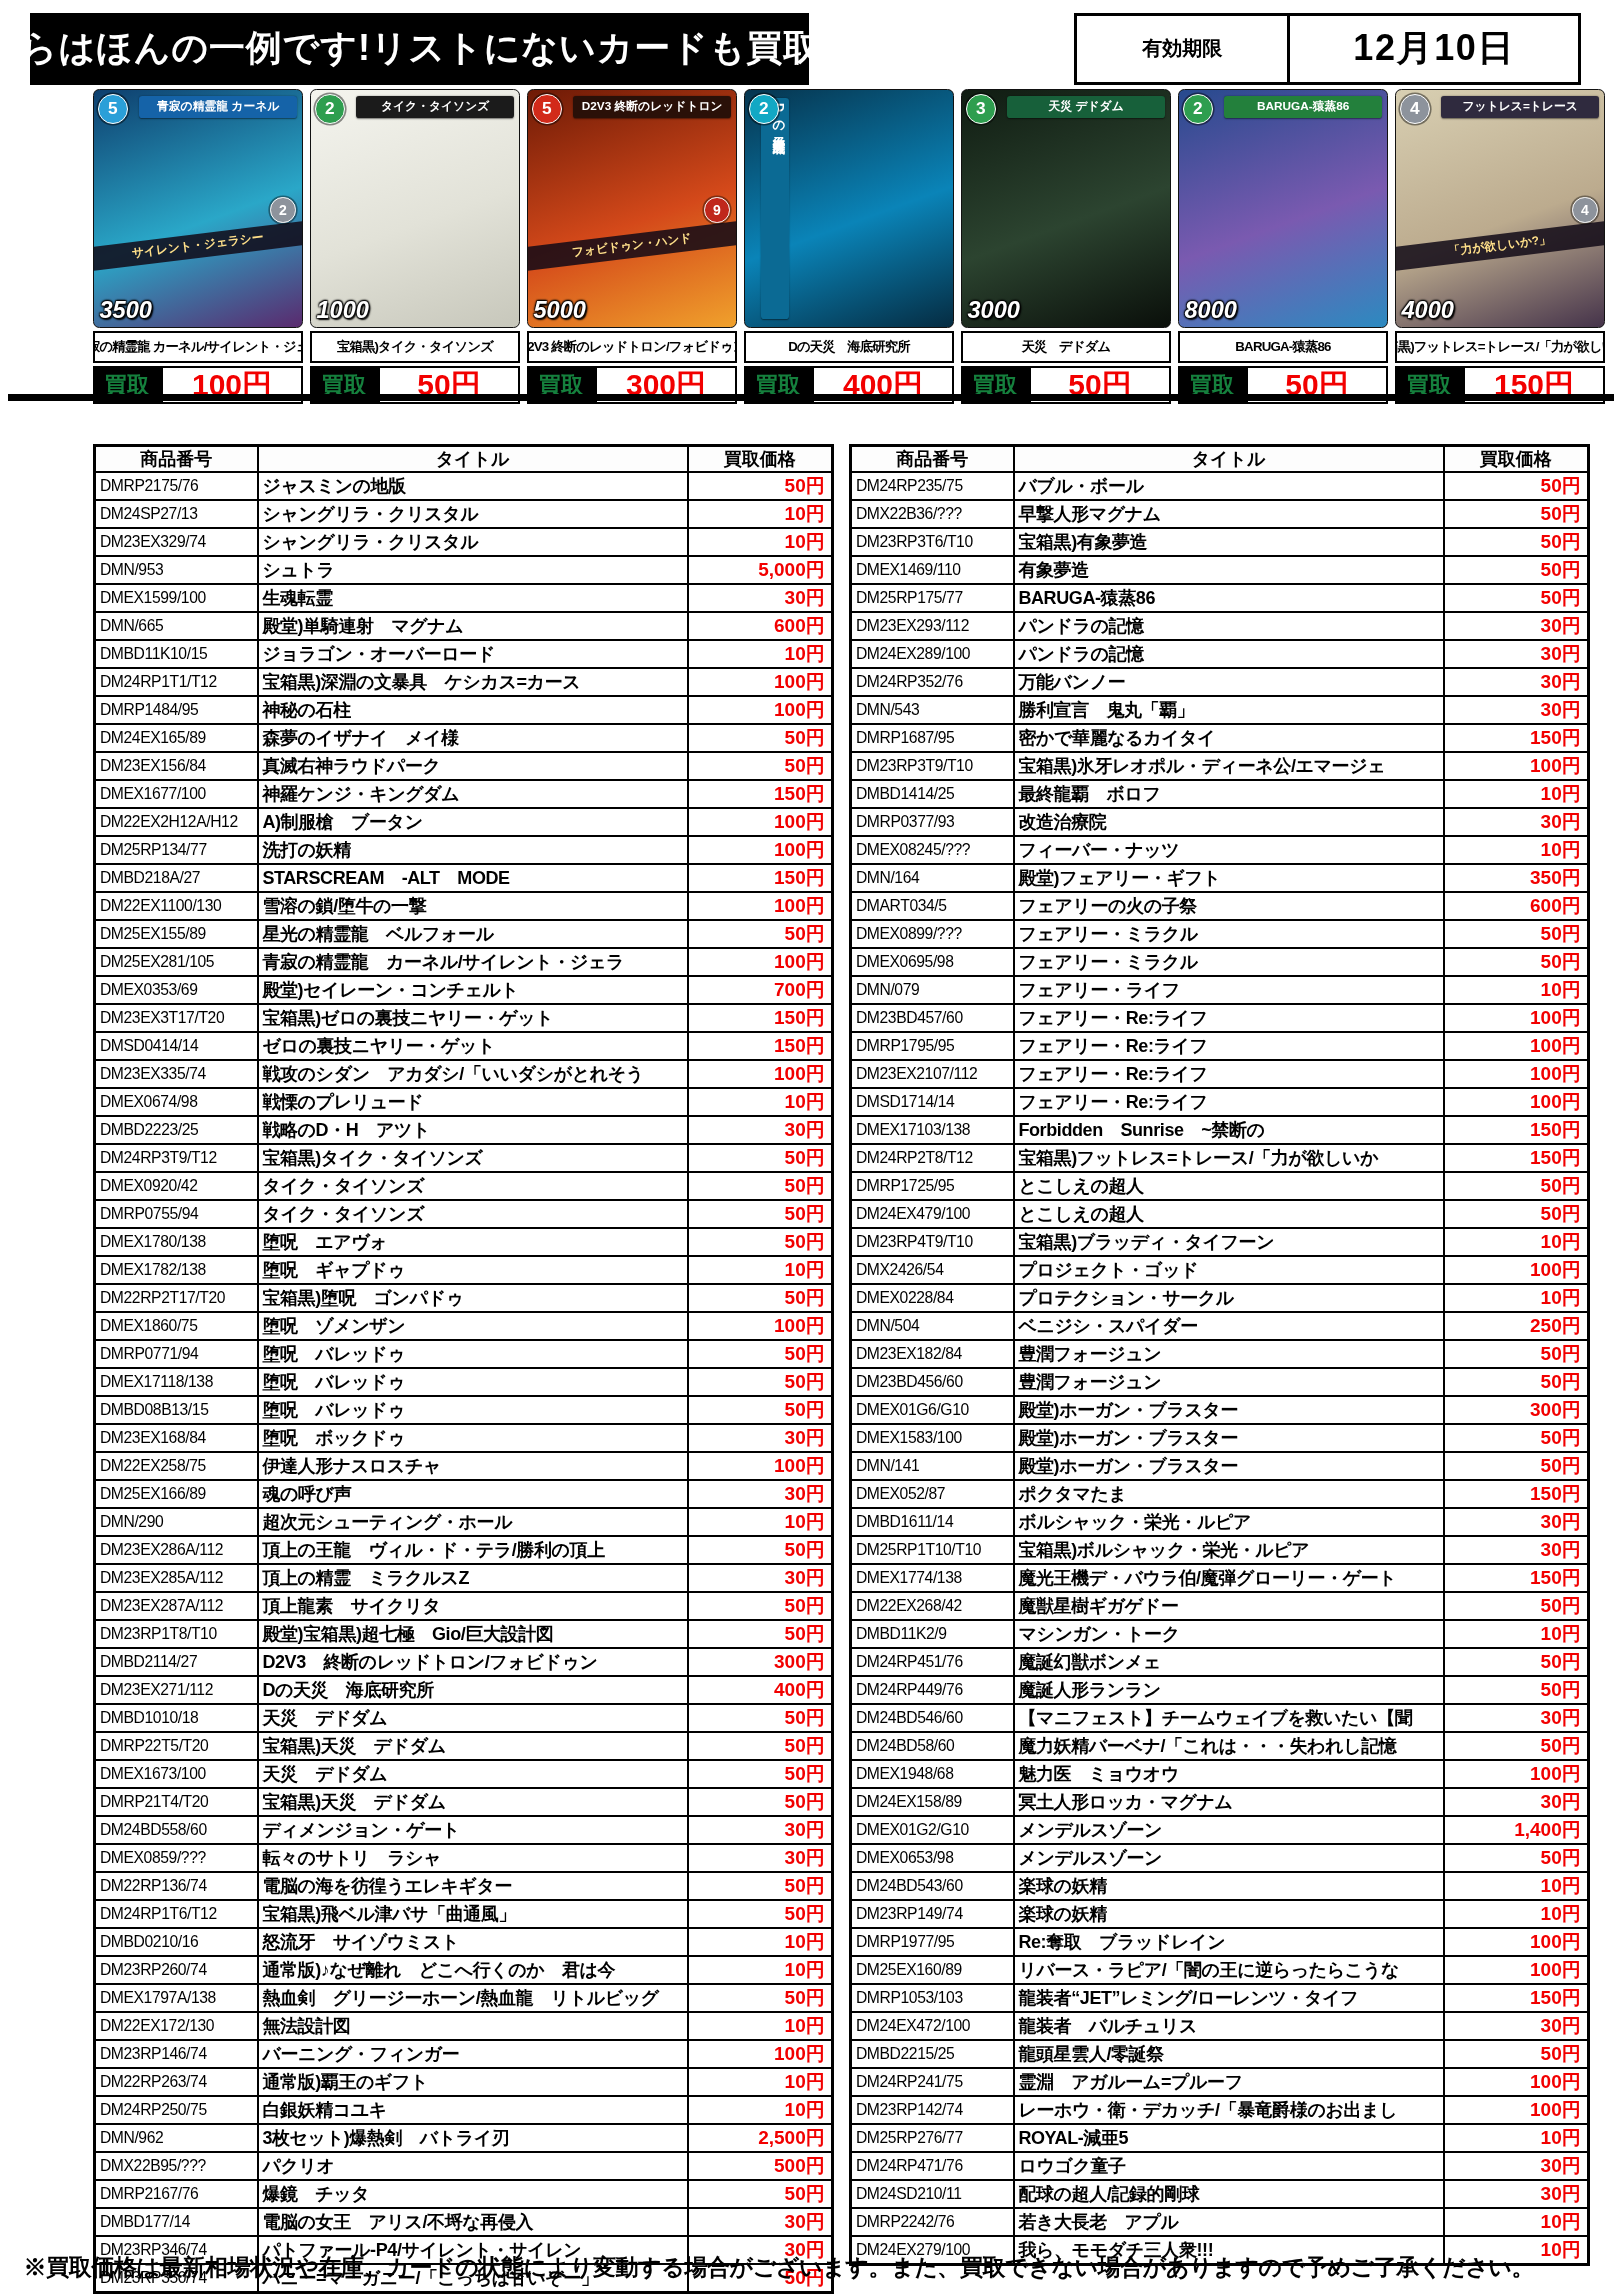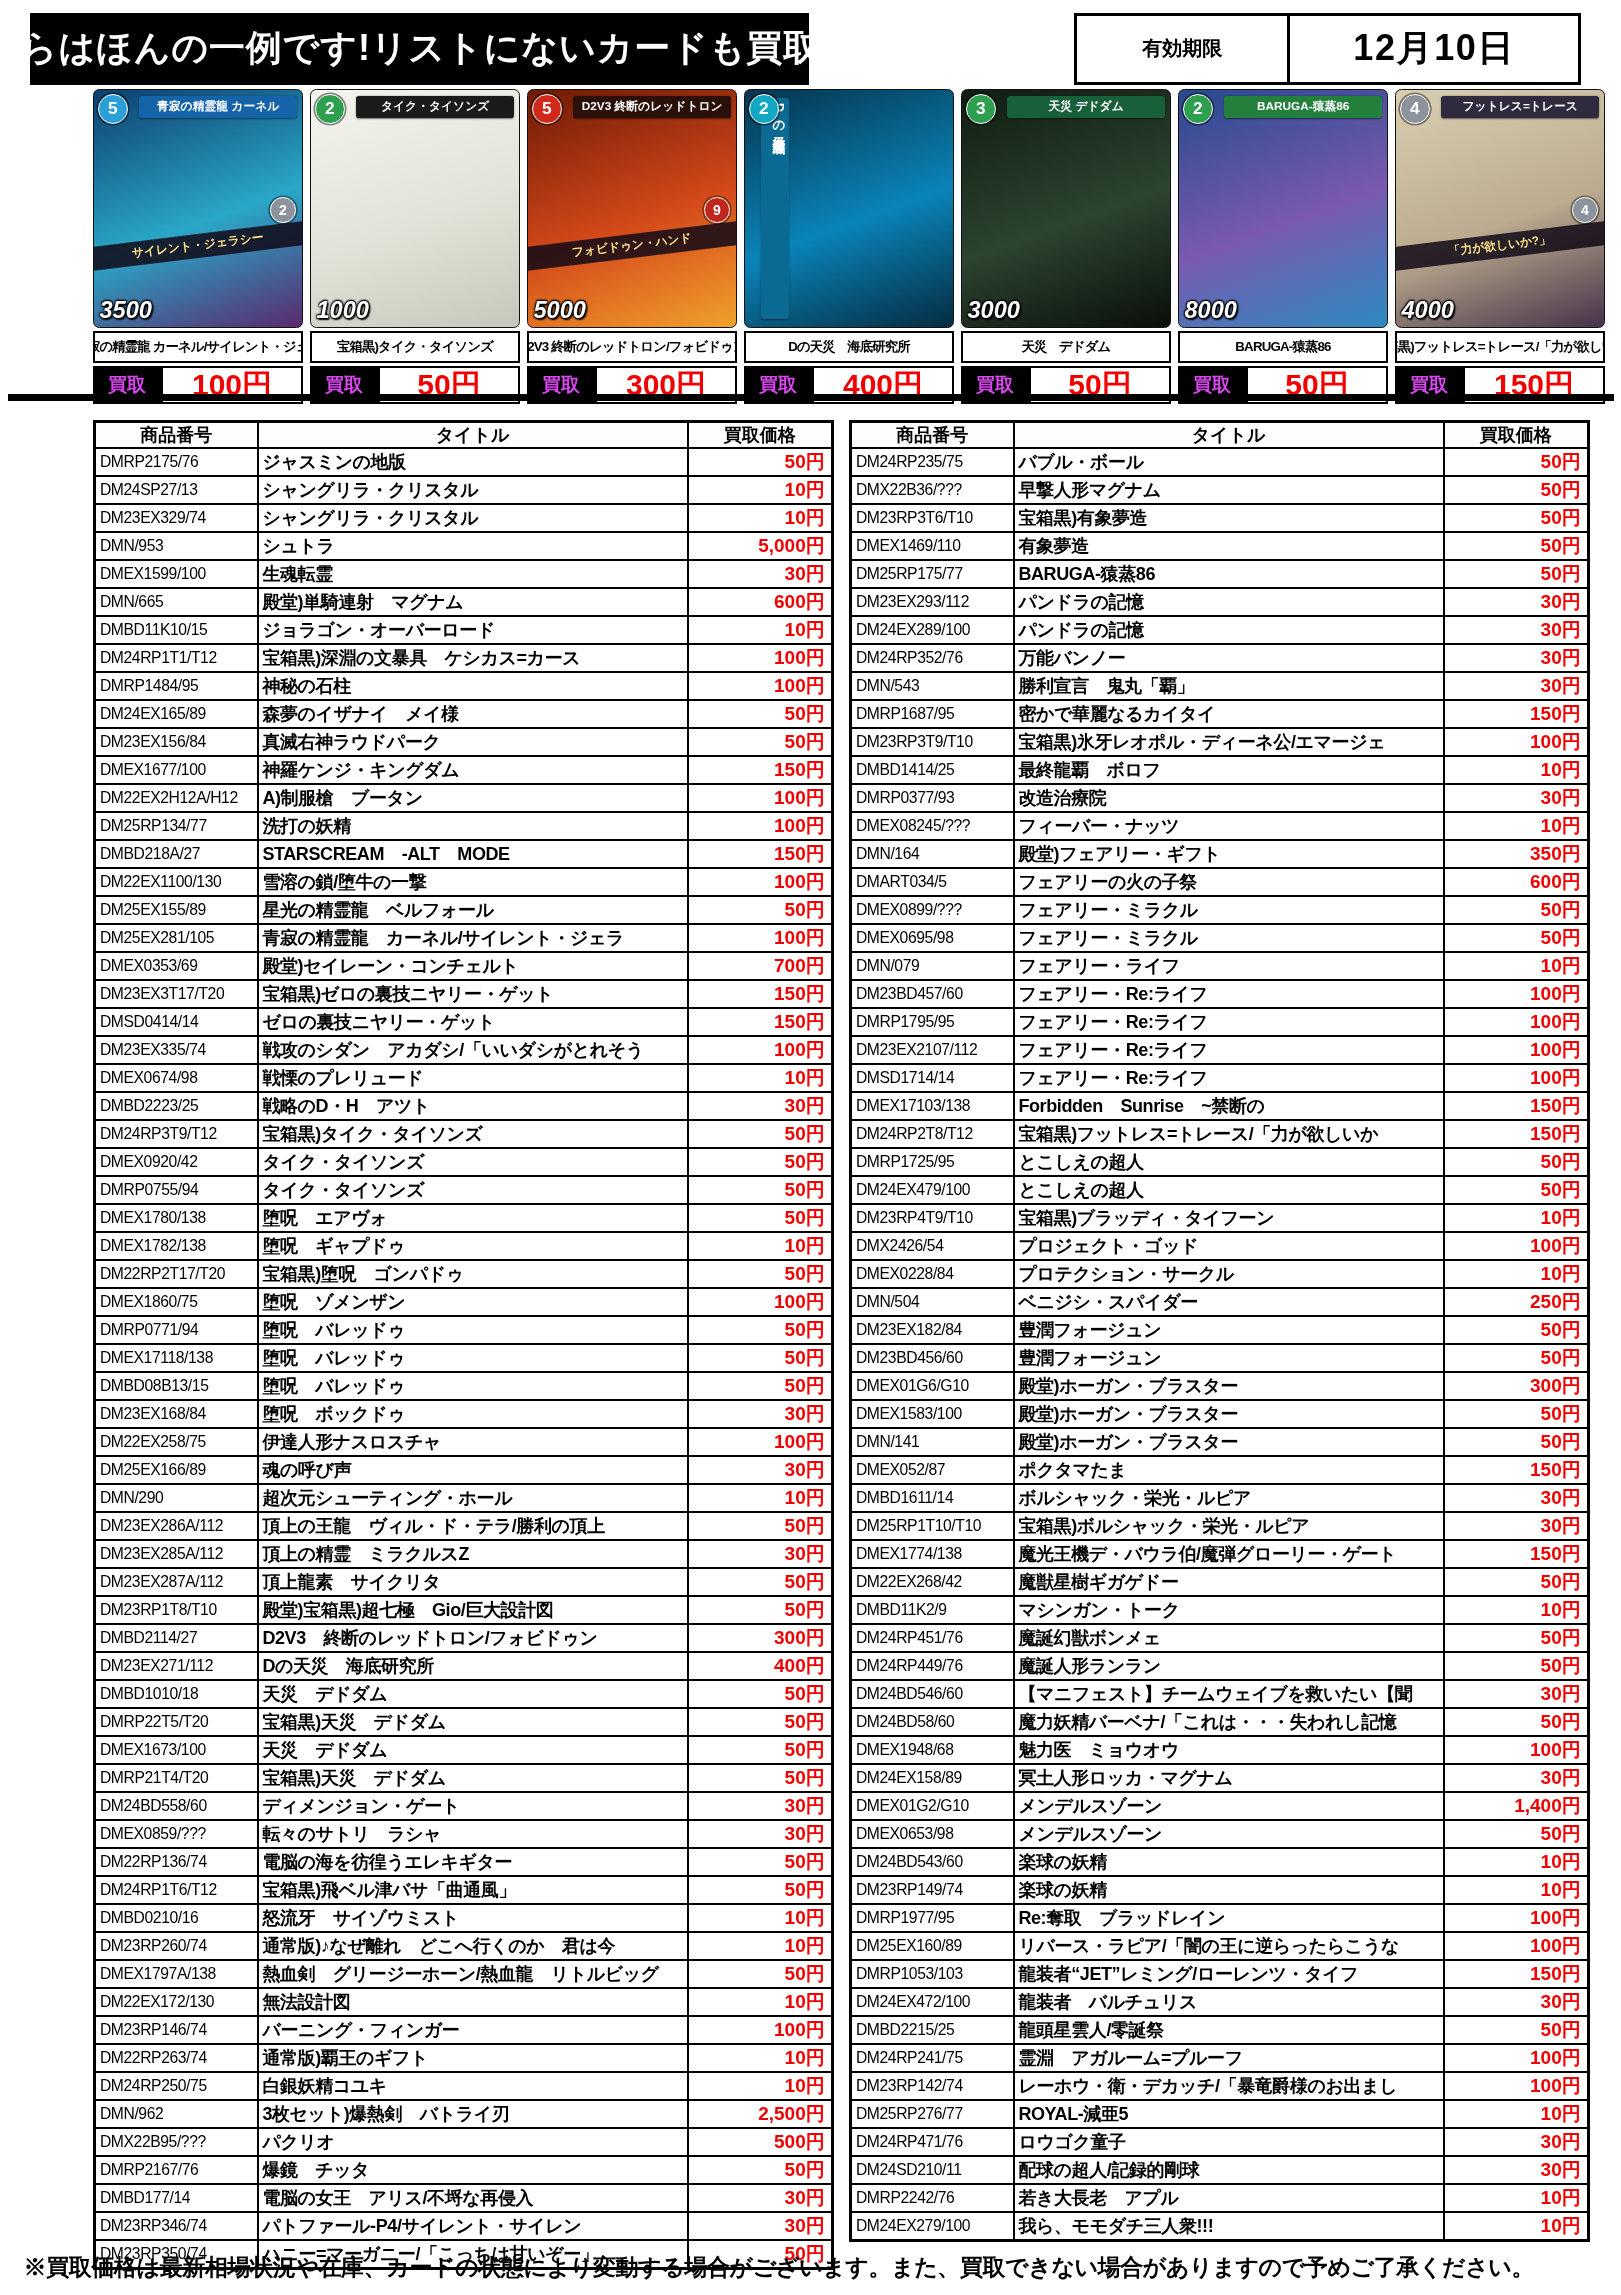--- a/index.html
+++ b/index.html
@@ -68,32 +68,32 @@
     text-shadow:1.6px 1.6px 1.6px #000, -0.8px -0.8px 1.6px #000, 0.8px -0.8px 1.6px #000, -0.8px 0.8px 1.6px #000;
   }
   .caption {
     margin-top:3.1px; border:2.4px solid #000; height:32px; box-sizing:border-box; background:#fff;
     display:flex; align-items:center; justify-content:center;
     font-size:13.3px; font-weight:bold; letter-spacing:-0.8px; white-space:nowrap; overflow:hidden;
     padding:0 2.4px;
   }
   .priceRow { margin-top:3.1px; height:38px; display:flex; }
   .buyTag {
-    width:68px; background:#000; color:#d946ef; font-size:19px; font-weight:bold;
+    width:68px; background:#000; color:#15803d; font-size:23px; font-weight:bold;
     display:flex; align-items:center; justify-content:center; flex:0 0 auto;
   }
   .priceBox {
     flex:1; border:2.4px solid #000; box-sizing:border-box; background:#fff;
     display:flex; align-items:center; justify-content:center;
     font-size:30px; font-weight:bold; color:#f20000; white-space:nowrap; overflow:hidden;
   }
   
   .separator { position:absolute; left:7.9px; top:394px; width:1606px; height:7px; background:#000; }
   
-  .tablewrap { position:absolute; top:420px;border-radius:17px; }
+  .tablewrap { position:absolute; top:444px;border-radius:17px; }
   .tablewrap.left { left:93px; }
   .tablewrap.right { left:849px; }
   table.buytable {
     border-collapse:collapse; table-layout:fixed; width:739px; background:#fff;
     border:3.9px solid #000;
   }
   .buytable th, .buytable td { border:2.4px solid #000; overflow:hidden; white-space:nowrap; }
   .buytable th {
     height:23px; font-size:18px; font-weight:bold; text-align:center; padding:0; background:#fdfdfd;
   }

